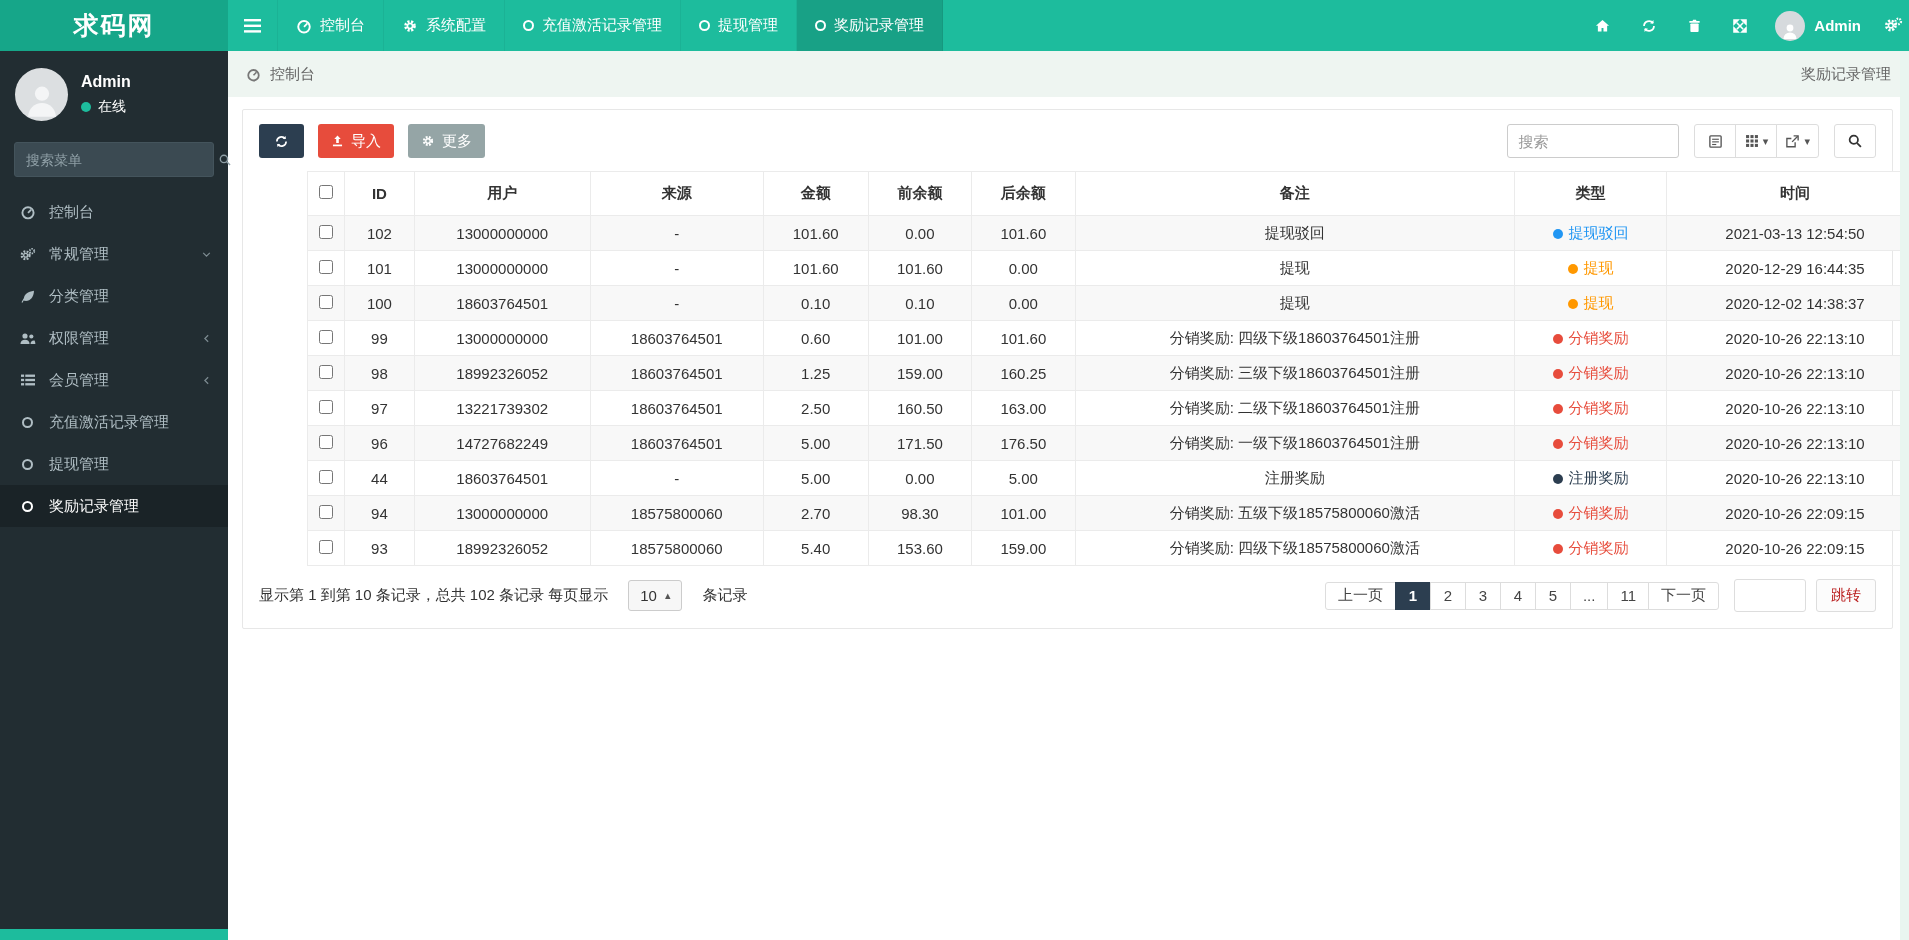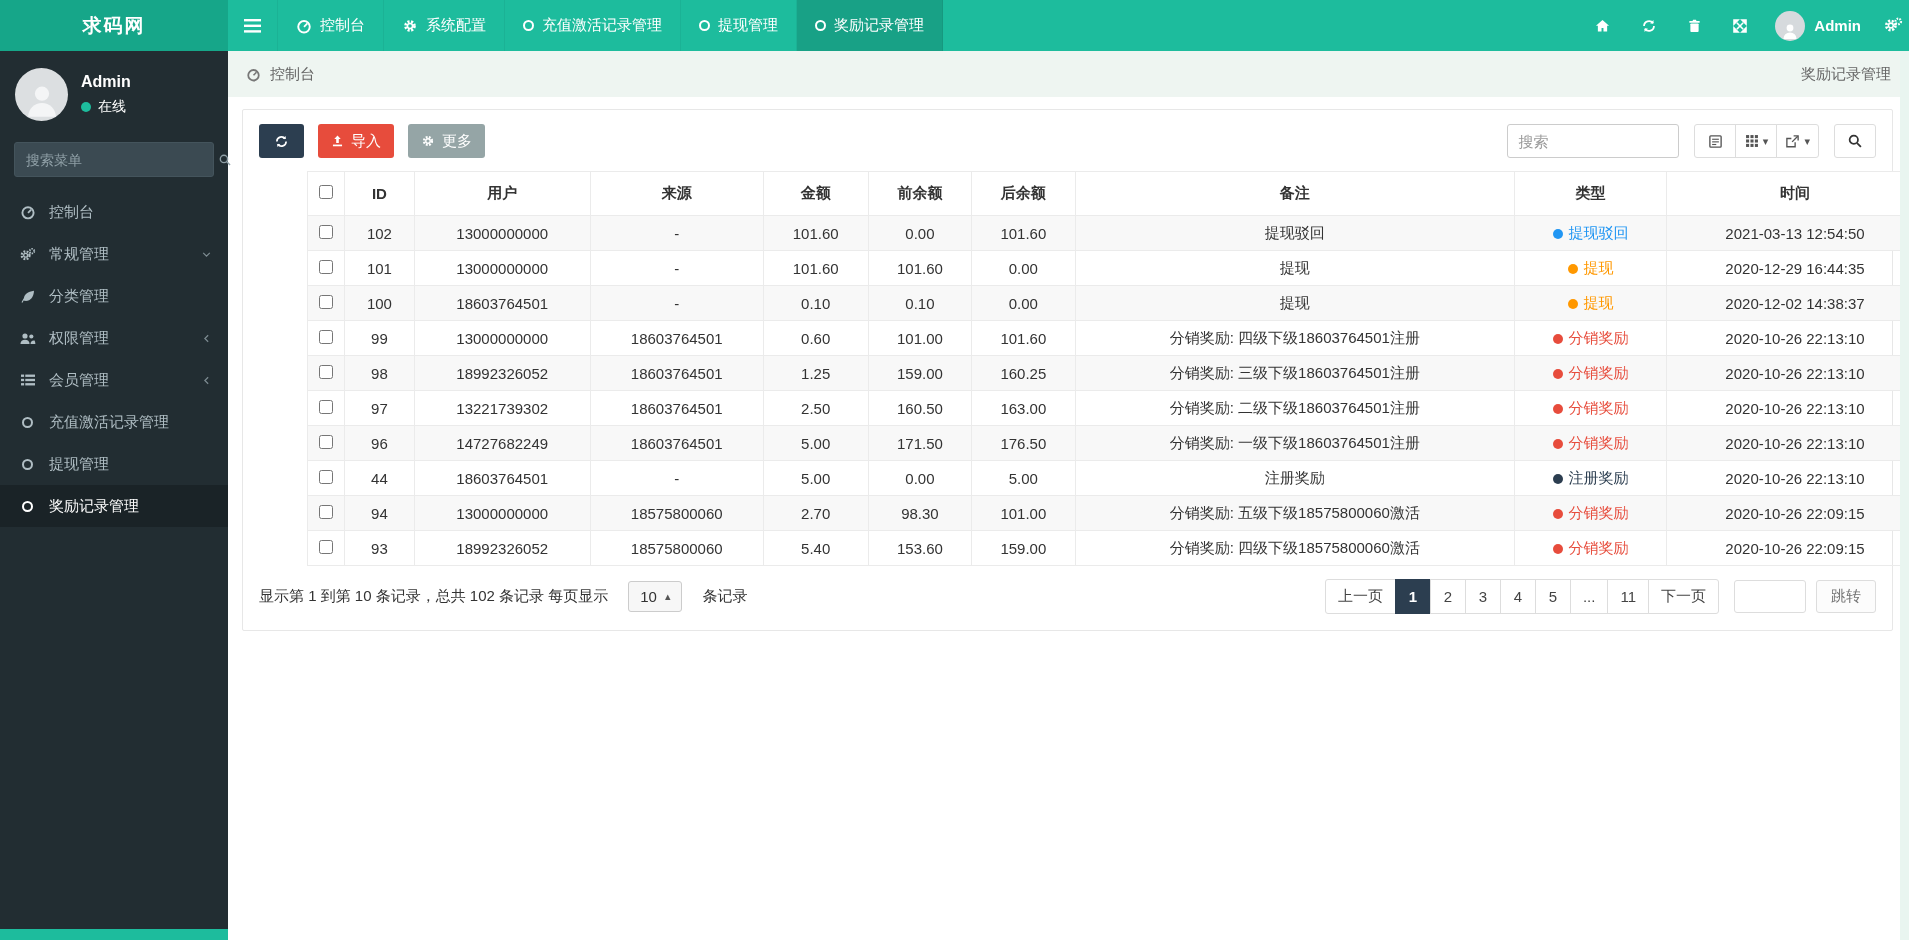--- a/index.html
+++ b/index.html
@@ -2,21 +2,21 @@
 <html><head>
 <meta charset="utf-8">
 <style>
   * { margin:0; padding:0; box-sizing:border-box; }
   html,body { width:1909px; height:940px; overflow:hidden; }
   body { font-family:"Liberation Sans","DejaVu Sans",sans-serif; font-size:15px; color:#333; background:#fff; position:relative; }
   svg { display:block; }
 
   
   .navbar { position:absolute; top:0; left:0; right:0; height:51px; background:#1dbc9d; display:flex; align-items:stretch; z-index:30; }
-  .brand { width:228px; background:#16a689; color:#fff; font-size:19px; font-weight:bold; letter-spacing:2px; display:flex; align-items:center; justify-content:center; flex:none; }
+  .brand { width:228px; background:#16a689; color:#fff; font-size:25px; font-weight:bold; letter-spacing:2px; display:flex; align-items:center; justify-content:center; flex:none; }
   .nav-left { display:flex; align-items:stretch; }
   .nav-btn { display:flex; align-items:center; gap:8px; padding:0 18px; color:#fff; cursor:pointer; border-right:1px solid rgba(0,0,0,.05); }
   .nav-btn.hamburger { padding:0 16px; }
   .nav-btn.active { background:rgba(0,0,0,.14); }
   .nav-right { margin-left:auto; display:flex; align-items:center; color:#fff; }
   .nav-icon-btn { height:51px; display:flex; align-items:center; padding:0 15px; cursor:pointer; }
   .nav-user { display:flex; align-items:center; gap:9px; padding:0 12px; cursor:pointer; }
   .nav-user .avatar-sm { width:30px; height:30px; border-radius:50%; background:#d6dadd; display:flex; align-items:flex-end; justify-content:center; overflow:hidden; }
   .nav-user-name { font-weight:bold; }
   .circle-o { display:inline-block; width:11px; height:11px; border:2px solid currentColor; border-radius:50%; }
@@ -74,27 +74,27 @@
   table { border-top:1px solid #ddd;margin-left:48px; }
   input[type=checkbox] { width:14px; height:14px; cursor:pointer; }
   .type-dot { display:inline-block; width:10px; height:10px; border-radius:50%; margin-right:6px; vertical-align:-1px; }
 
   
   .pager-row { display:flex; align-items:center; margin-top:13px; font-size:15px; color:#333; }
   .pager-left { display:flex; align-items:center; gap:20px; }
   .pgsize-btn { height:31px; border:1px solid #ccc; background:#f7f7f7; border-radius:3px; display:flex; align-items:center; gap:8px; padding:0 11px; font-size:15px; color:#333; cursor:pointer; font-family:inherit; }
   .pager-right { margin-left:auto; display:flex; align-items:center; }
   .pages { display:flex; }
-  .page-btn { min-width:36px; height:35px; padding:0 12px; background:#fff; border:1px solid #ddd; color:#444; font-size:15px; cursor:pointer; font-family:inherit; }
+  .page-btn { min-width:36px; height:28px; padding:0 12px; background:#fff; border:1px solid #ddd; color:#444; font-size:15px; cursor:pointer; font-family:inherit; }
   .page-btn + .page-btn { margin-left:-1px; }
   .pages .page-btn:first-child { border-radius:3px 0 0 3px; }
   .pages .page-btn:last-child { border-radius:0 3px 3px 0; }
   .page-btn.active { background:#2c3e50; border-color:#2c3e50; color:#fff; font-weight:bold; }
   .jump-input { width:72px; height:33px; border:1px solid #ddd; border-radius:3px; margin-left:15px; outline:none; padding:0 8px; font-family:inherit; }
-  .jump-btn { height:33px; padding:0 14px; margin-left:10px; border:1px solid #ddd; background:#fcfcfc; border-radius:3px; font-size:15px; color:#737373; cursor:pointer; font-family:inherit; }
+  .jump-btn { height:33px; padding:0 14px; margin-left:10px; border:1px solid #ddd; background:#fcfcfc; border-radius:3px; font-size:15px; color:#b91c1c; cursor:pointer; font-family:inherit; }
 </style>
 </head>
 <body>
 
 <header class="navbar">
   <div class="brand">求码网</div>
   <div class="nav-left">
     <div class="nav-btn hamburger">
       <span>
         <svg width="17" height="14" viewBox="0 0 17 14">

